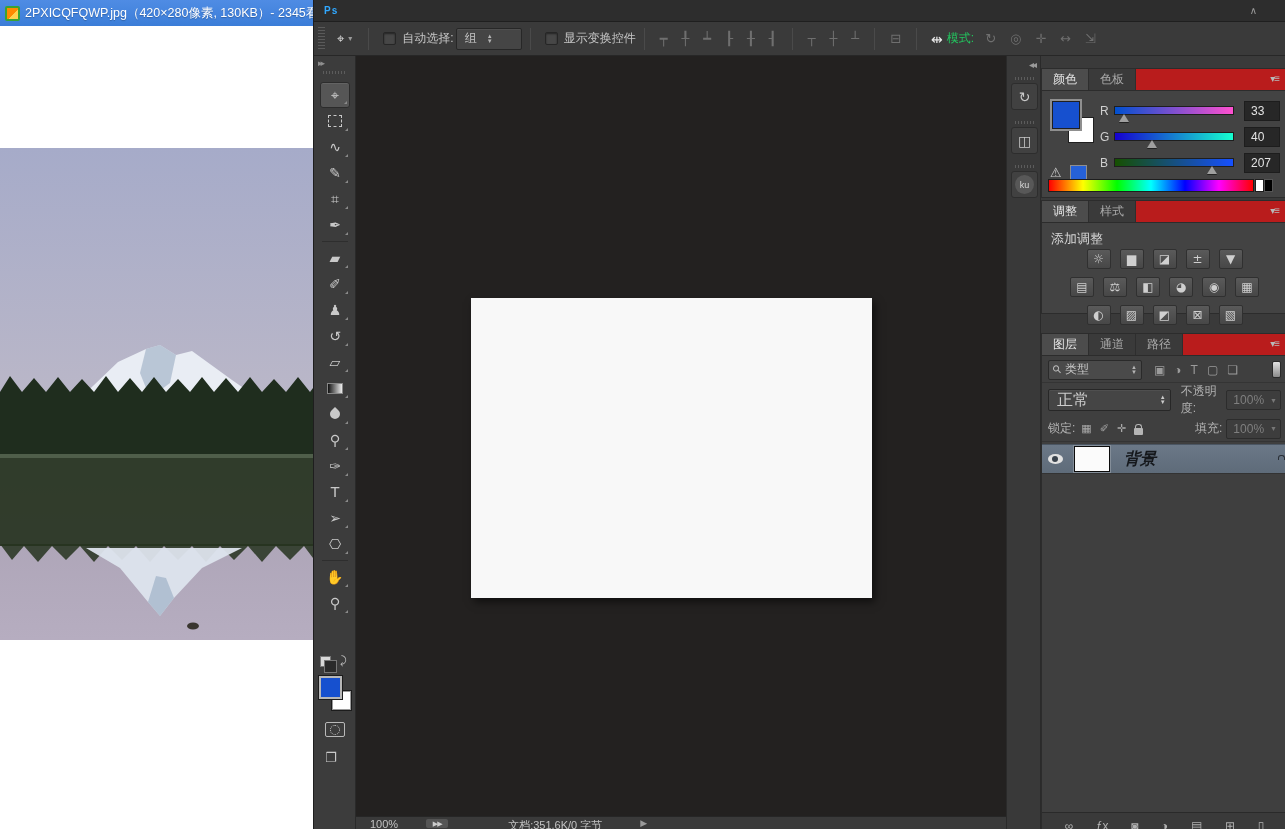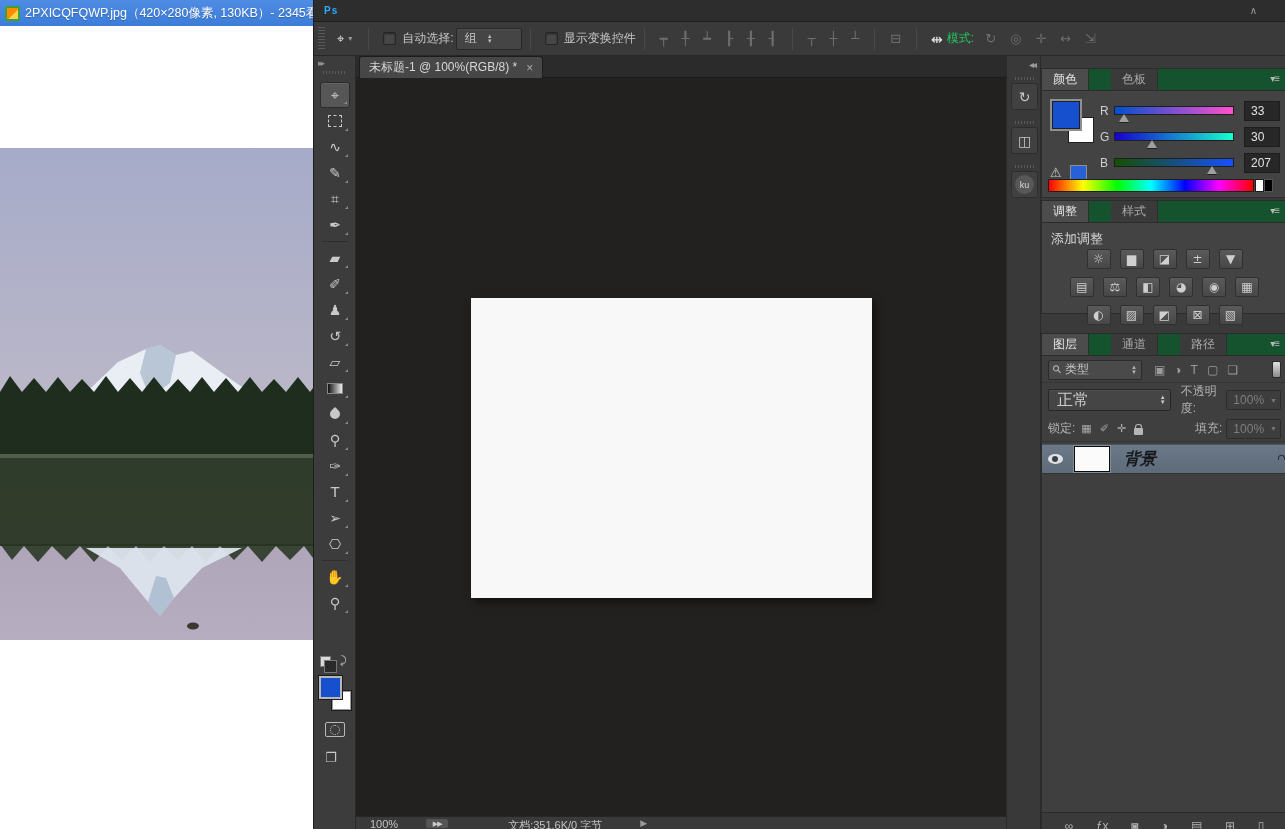--- a/index.html
+++ b/index.html
@@ -78,21 +78,21 @@
   #minidock{left:692px;top:56px;width:35px;height:773px;background:#393939;border-left:1px solid #2a2a2a;border-right:1px solid #2a2a2a;}
   #minidock-collapse{right:5px;top:3px;color:#9a9a9a;font-size:10px;letter-spacing:-2px;}
   .dockcell{left:3px;width:29px;height:42px;display:flex;flex-direction:column;align-items:center;}
   .dockgrip{width:20px;height:3px;margin:3px 0 3px;background:repeating-linear-gradient(90deg,#5c5c5c 0 1px,transparent 1px 3px);}
   .dockbtn{width:27px;height:27px;background:#414141;border:1px solid #2d2d2d;border-radius:3px;display:flex;align-items:center;justify-content:center;color:#c9c9c9;font-size:14px;font-family:"DejaVu Sans",sans-serif;}
   .dockbtn .badge{width:19px;height:19px;border-radius:50%;background:#585858;color:#d9d9d9;font-size:9px;display:flex;align-items:center;justify-content:center;}
 
   
   #paneldock{left:727px;top:56px;width:245px;height:773px;background:#3a3a3a;}
   .panel{position:absolute;left:0;width:245px;background:#434343;border:1px solid #2c2c2c;}
-  .ptabs{height:22px;background:#14532d;display:flex;align-items:flex-end;border-bottom:1px solid #2c2c2c;position:relative;gap:22px;}
+  .ptabs{height:22px;background:#b91c1c;display:flex;align-items:flex-end;border-bottom:1px solid #2c2c2c;position:relative;}
   .ptab{height:21px;line-height:21px;padding:0 11px;font-size:12px;color:#a9a9a9;background:#3a3a3a;border-right:1px solid #2e2e2e;}
   .ptab[data-active="true"]{background:#4c4c4c;color:#e4e4e4;}
   .pmenu{position:absolute;right:6px;top:4px;color:#b9b9b9;font-size:10px;letter-spacing:-1px;}
 
   
   #colorpanel{top:12px;height:130px;}
   #fg-swatch-panel{left:10px;top:32px;width:28px;height:28px;border:1px solid #1f1f1f;outline:2px solid #8f8f8f;z-index:2;}
   #bg-swatch-panel{left:26px;top:48px;width:26px;height:26px;background:#fff;border:1px solid #1f1f1f;}
   #gamut-warn{left:8px;top:96px;color:#cfcfcf;font-size:13px;font-family:"DejaVu Sans",sans-serif;}
   #gamut-swatch{left:28px;top:96px;width:17px;height:15px;border:1px solid #8f8f8f;}
@@ -296,26 +296,20 @@
     </div>
     <div id="fgbg" class="abs">
       <span id="bg-swatch" class="abs"></span>
       <span id="fg-swatch" class="abs" style="background:#1650cf;"></span>
     </div>
     <div id="quickmask" class="abs"></div>
     <span id="screenmode" class="abs">❐</span>
   </div>
 
   <div id="docarea" class="abs">
-    <div id="tabbar" class="abs">
-      <div id="doc-tab">
-        <span>未标题-1 @ 100%(RGB/8) *</span>
-        <span id="tab-close">×</span>
-      </div>
-    </div>
     <div id="canvas" class="abs"></div>
     <div id="statusbar" class="abs">
       <span id="status-zoom">100%</span>
       <span id="status-icon">▶▶</span>
       <span id="status-doc">文档:351.6K/0 字节</span>
       <span id="status-arrow">▶</span>
     </div>
   </div>
 
   <div id="minidock" class="abs">
@@ -355,21 +349,21 @@
       <div class="chrow" style="top:33px;">
         <span class="chlabel">R</span>
         <span class="chtrack" style="background:linear-gradient(90deg,#0050cf,#ff50cf)"></span>
         <span class="chhandle" style="left:19px"></span>
         <span class="chvalue">33</span>
       </div>
       <div class="chrow" style="top:59px;">
         <span class="chlabel">G</span>
         <span class="chtrack" style="background:linear-gradient(90deg,#1600cf,#16ffcf)"></span>
         <span class="chhandle" style="left:47px"></span>
-        <span class="chvalue">30</span>
+        <span class="chvalue">40</span>
       </div>
       <div class="chrow" style="top:85px;">
         <span class="chlabel">B</span>
         <span class="chtrack" style="background:linear-gradient(90deg,#165000,#1650ff)"></span>
         <span class="chhandle" style="left:107px"></span>
         <span class="chvalue">207</span>
       </div>
       <div id="spectrum" class="abs"></div>
       <span id="spectrum-white" class="abs" style="background:#ffffff;"></span>
       <span id="spectrum-black" class="abs" style="background:#000000;"></span>

